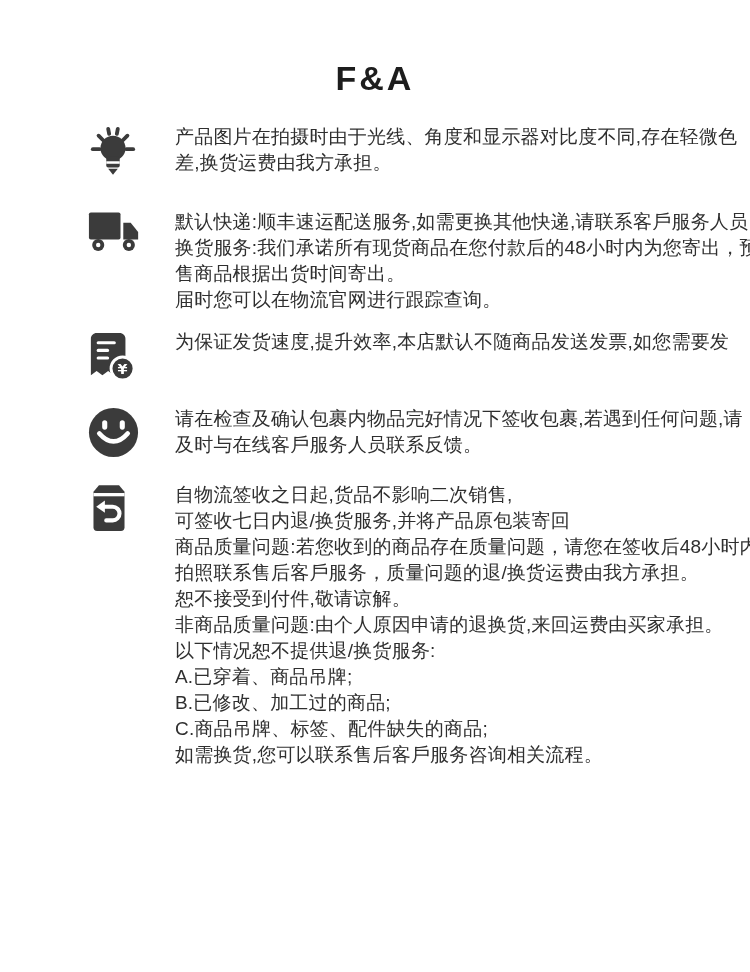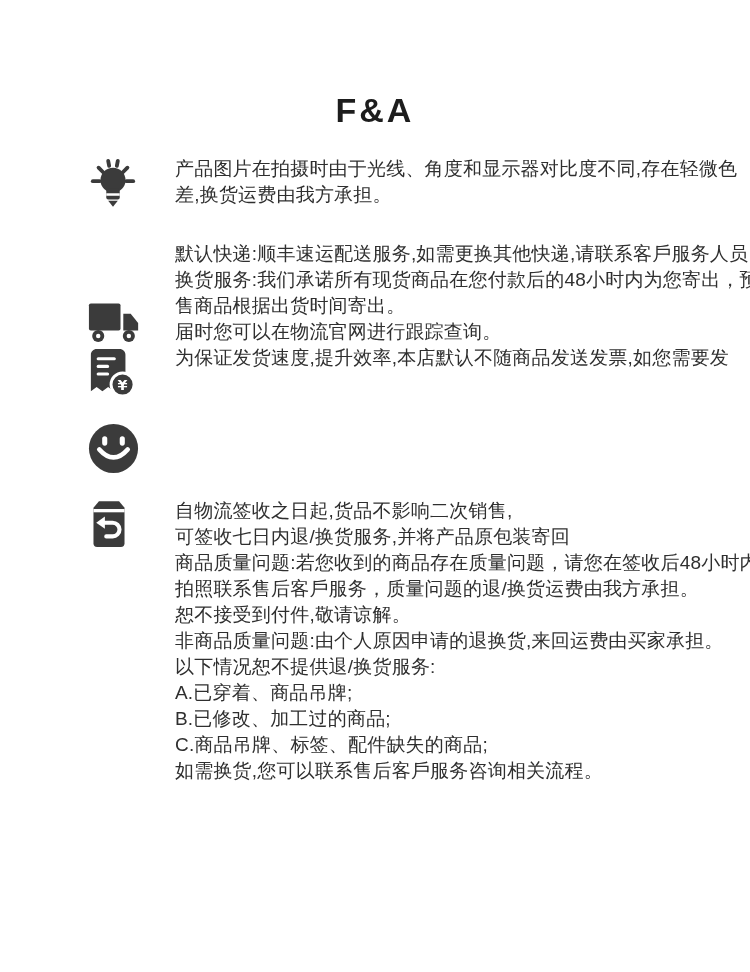--- a/index.html
+++ b/index.html
@@ -11,41 +11,41 @@
   html,body{margin:0;padding:0;background:#ffffff;}
   .page{
     position:relative;
     width:750px;
     height:972px;
     margin:0 auto;
     background:var(--bg);
     overflow:hidden;
     font-family:"Liberation Sans","DejaVu Sans",sans-serif;
     color:var(--text);
-    padding-top:88px;
+    padding-top:56px;
   }
   .title{
     margin:0 0 24px 0;
     text-align:center;
     font-size:34px;
     line-height:44px;
     font-weight:700;
     letter-spacing:3px;
     color:#1d1d1d;
   }
   .sections{
     padding:0 40px 0 88px;
   }
   .sec{
     display:flex;
     align-items:flex-start;
     margin-bottom:37px;
   }
   .sec-1{margin-bottom:28px;}
-  .sec-2{margin-bottom:0;align-items:flex-end;}
+  .sec-2{margin-bottom:16px;}
   .sec-3{margin-bottom:22px;}
   .sec-4{margin-bottom:24px;}
   .icon-col{
     flex:0 0 87px;
     padding-top:1px;
   }
   .icon-col svg{display:block;}
   .text-col{
     flex:1 1 auto;
     min-width:0;
@@ -127,20 +127,24 @@
 
     <section class="sec sec-4">
       <div class="icon-col">
         <svg width="51" height="51" viewBox="0 0 54 54" aria-hidden="true">
           <circle cx="27" cy="27" r="26" fill="var(--icon)"></circle>
           <rect x="15" y="14" width="5.4" height="10" rx="2.7" fill="#ffffff"></rect>
           <rect x="33.6" y="14" width="5.4" height="10" rx="2.7" fill="#ffffff"></rect>
           <path d="M12,28 Q27,45 42,28" stroke="#ffffff" stroke-width="5" fill="none" stroke-linecap="round"></path>
         </svg>
       </div>
+      <div class="text-col">
+          <div class="line">请在检查及确认包裹内物品完好情况下签收包裹,若遇到任何问题,请</div>
+          <div class="line">及时与在线客戶服务人员联系反馈。</div>
+        </div>
     </section>
 
     <section class="sec sec-5">
       <div class="icon-col">
         <svg width="42" height="52" viewBox="0 0 46 56" aria-hidden="true">
           <path d="M12,2 H34 L40,9 V48 Q40,52 36,52 H10 Q6,52 6,48 V9 Z" fill="var(--icon)"></path>
           <rect x="6" y="10.5" width="34" height="3.6" fill="#ffffff"></rect>
           <path d="M17,25.5 h10 a7.5,7.5 0 0 1 0,15 h-7" stroke="#ffffff" stroke-width="4.5" fill="none" stroke-linecap="round"></path>
           <polygon points="9,25.5 18.5,18.8 18.5,32.2" fill="#ffffff"></polygon>
         </svg>

